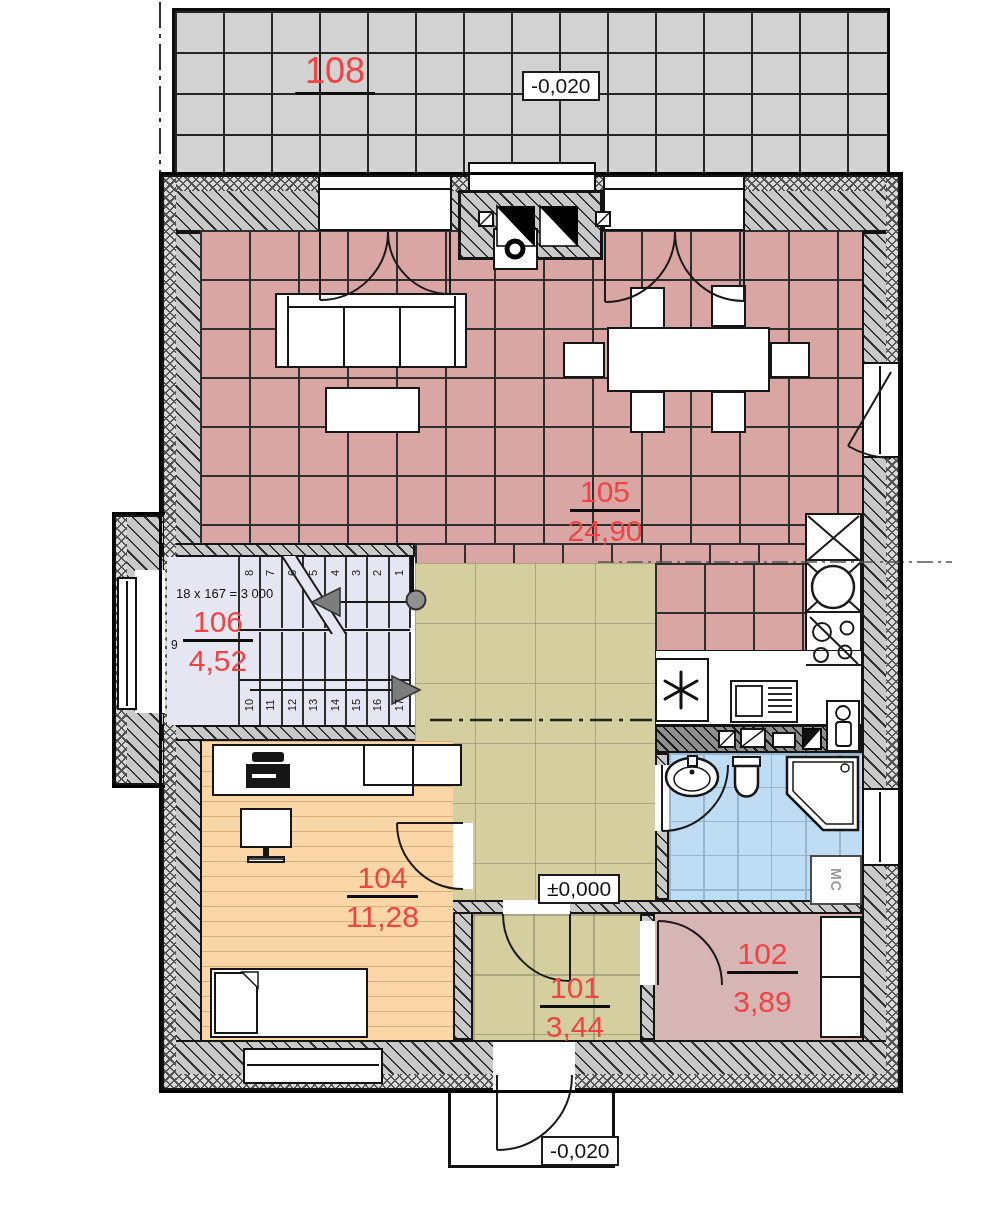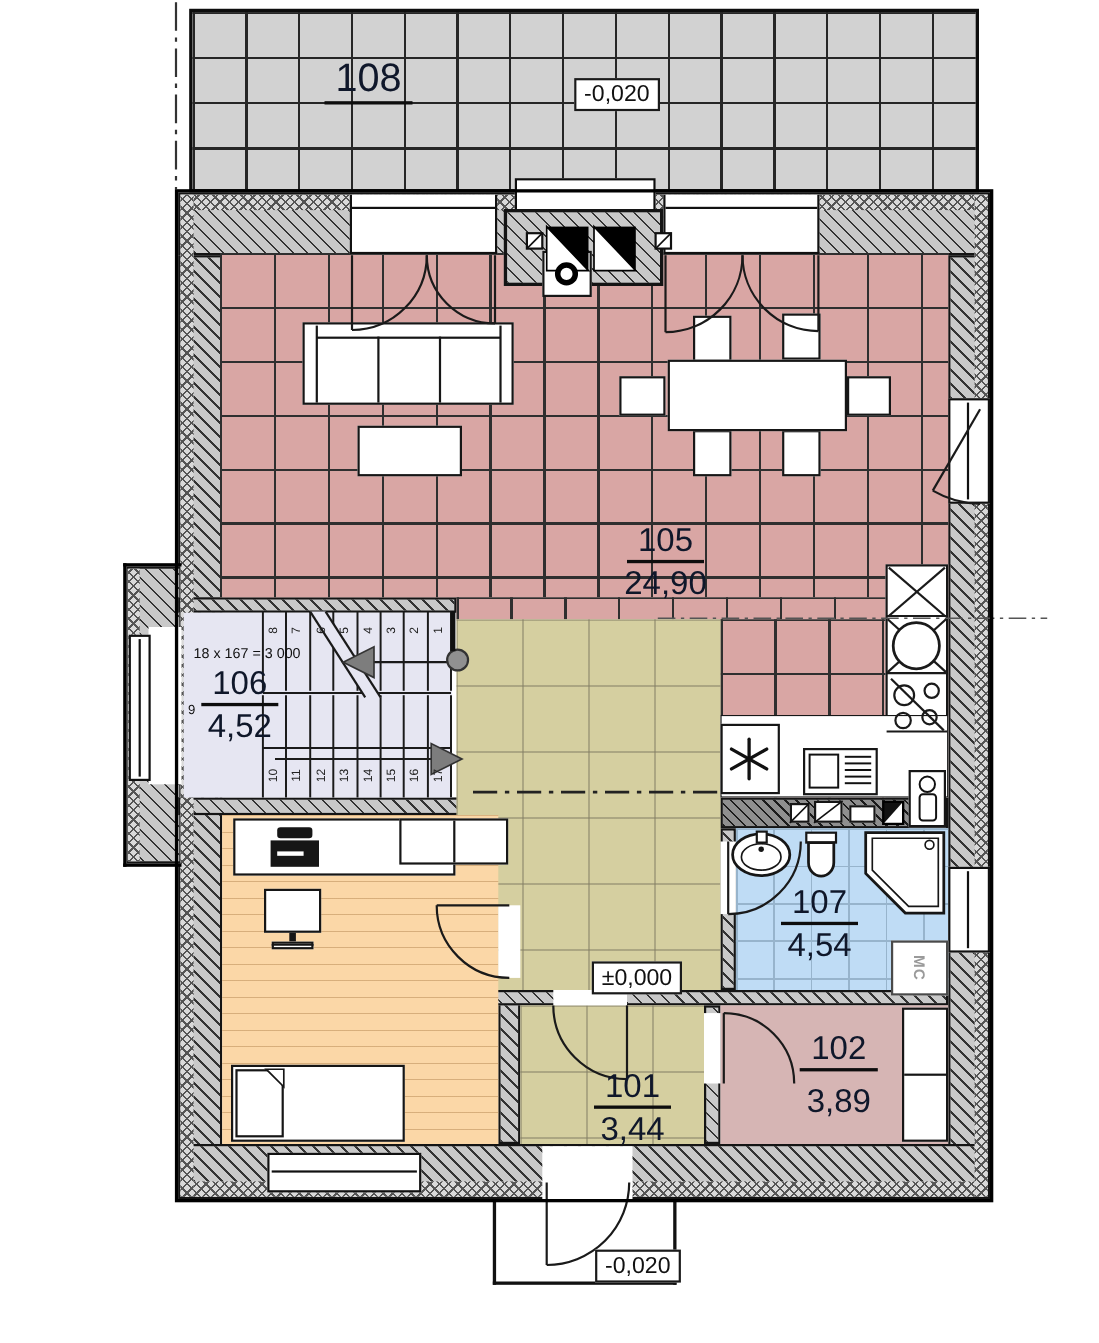--- a/index.html
+++ b/index.html
@@ -37,21 +37,21 @@
   
   .winV{background:#fff;border:2px solid #111;box-sizing:border-box;}
   .winV::before{content:"";position:absolute;left:45%;top:2px;bottom:2px;width:2px;background:#111;}
   .winH{background:#fff;border:2px solid #111;box-sizing:border-box;}
   .winH::before{content:"";position:absolute;top:45%;left:2px;right:2px;height:2px;background:#111;}
   .openTop{background:#fff;border-left:2.5px solid #111;border-right:2.5px solid #111;
            border-bottom:2px solid #111;box-sizing:border-box;}
   .openTop::before{content:"";position:absolute;top:11px;left:0;right:0;height:2px;background:#111;}
   .gap{background:#fff;}
   
-  .rm{position:absolute;text-align:center;font-size:30px;line-height:1.08;color:#0f172a;}
+  .rm{position:absolute;text-align:center;font-size:30px;line-height:1.08;color:#ef4444;}
   .rm .num{display:inline-block;border-bottom:3px solid #0d0d0d;padding:0 10px 1px 10px;}
   .rm .area{display:block;margin-top:3px;}
   .rm-big{font-size:36px;}
   .elev{position:absolute;border:2px solid #1a1a1a;background:#fff;font-size:21px;
         padding:1px 7px;white-space:nowrap;}
   .small-t{position:absolute;font-size:13px;white-space:nowrap;}
   .stepnum{position:absolute;width:22px;height:14px;font-size:11px;text-align:center;
            transform:rotate(-90deg);color:#222;}
   .mc{position:absolute;display:flex;align-items:center;justify-content:center;
       background:#fff;border:2px solid #4a4a4a;box-sizing:border-box;}
@@ -323,23 +323,23 @@
     <span class="num">108</span>
   </div>
   <div class="rm" style="left:525px;top:476px;width:160px;">
     <span class="num">105</span>
     <span class="area">24,90</span>
   </div>
   <div class="rm" style="left:172px;top:606px;width:92px;">
     <span class="num">106</span>
     <span class="area">4,52</span>
   </div>
-  <div class="rm" style="left:685px;top:805px;width:120px;">
-    <span class="num">107</span>
-    <span class="area">4,54</span>
+  <div class="rm" style="left:300px;top:862px;width:165px;">
+    <span class="num">104</span>
+    <span class="area">11,28</span>
   </div>
   <div class="rm" style="left:700px;top:938px;width:125px;">
     <span class="num">102</span>
     <span class="area" style="margin-top:12px;">3,89</span>
   </div>
   <div class="rm" style="left:500px;top:972px;width:150px;">
     <span class="num">101</span>
     <span class="area">3,44</span>
   </div>
 

